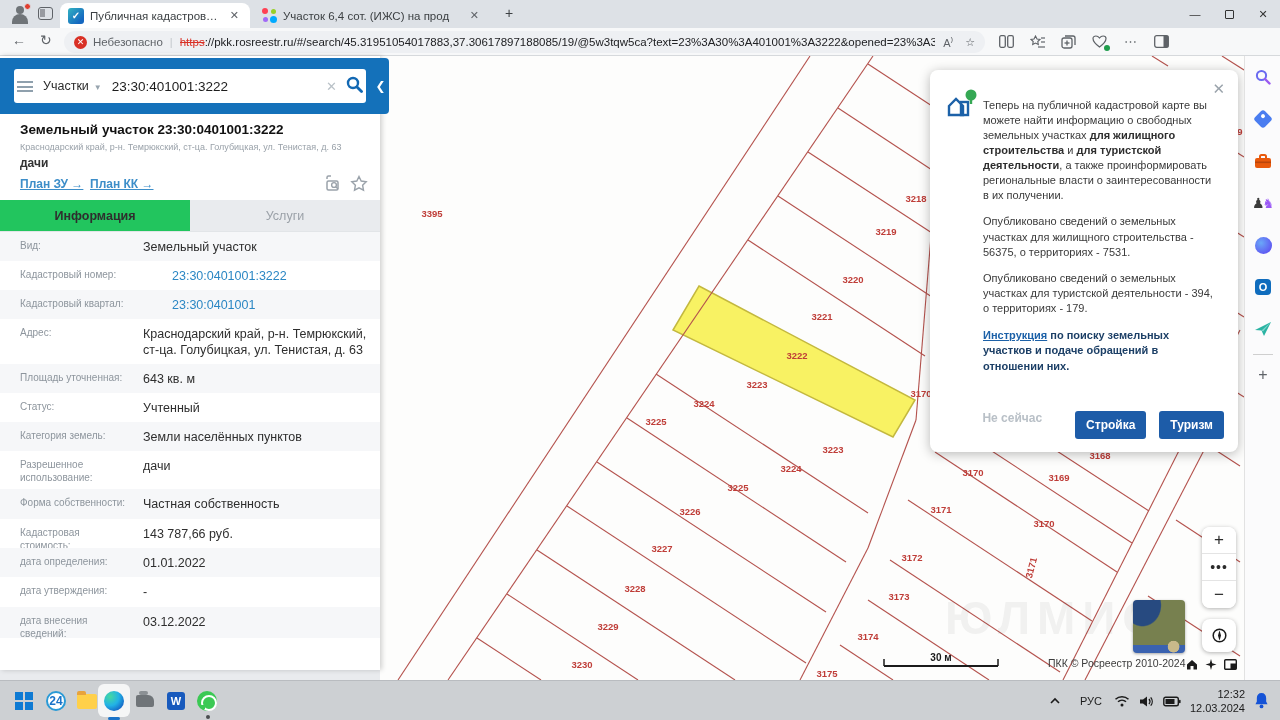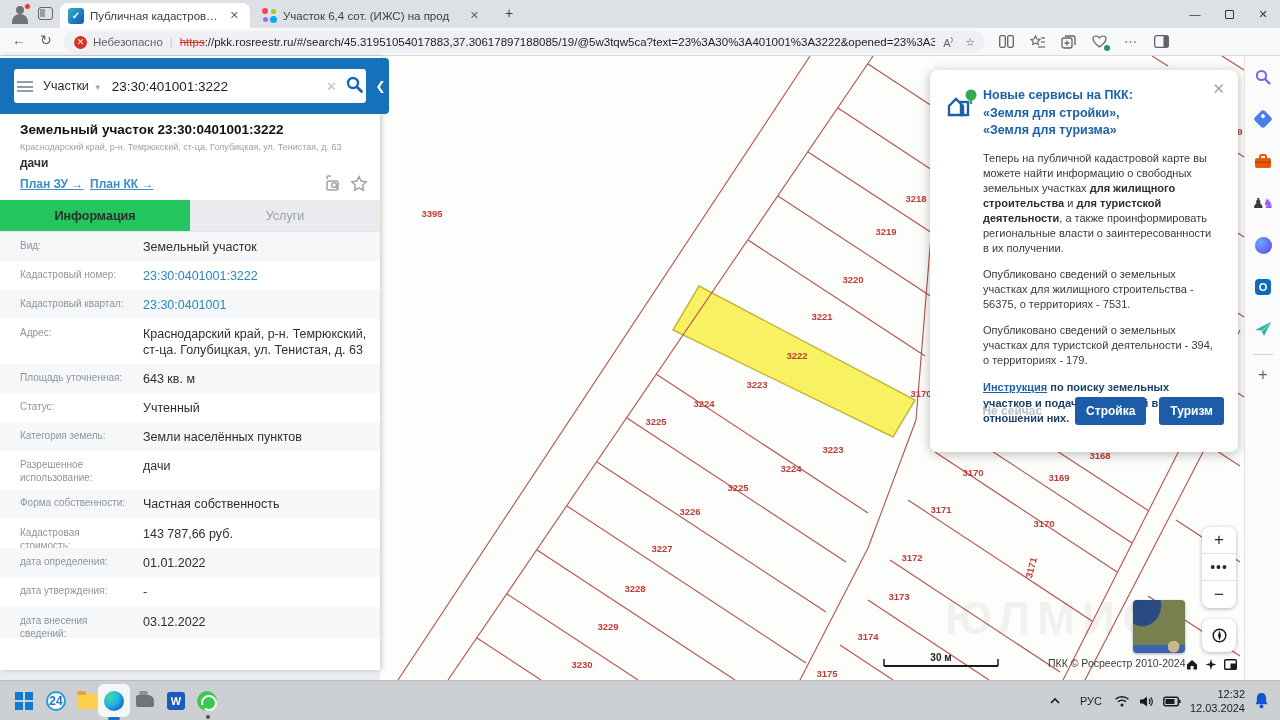--- a/index.html
+++ b/index.html
@@ -59,39 +59,39 @@
   .card-ico { position:absolute; top:119px; color:#9aa2aa; }
   .side-tabs { position:absolute; left:0; top:144px; width:380px; height:32px; display:flex; border-bottom:1px solid #e2e5e8; }
   .side-tab { width:190px; display:flex; align-items:center; justify-content:center; font-size:12.5px; }
   .side-tab.active { background:#22c55e; color:#2e2e2e; font-weight:bold; }
   .side-tab.idle { background:#e9ebee; color:#9ba1a8; }
   #info-table { position:absolute; left:0; top:176px; width:380px; }
   .irow { position:relative; width:380px; }
   .irow:nth-child(odd) { background:#f6f7f9; }
   .ilabel { position:absolute; left:20px; top:8px; width:112px; font-size:10px; color:#8d959d; line-height:1.25; }
   .ivalue { position:absolute; left:143px; top:7px; width:224px; font-size:12.5px; color:#2e2e2e; line-height:1.3; }
-  .ivalue.link { color:#2b87c4; }
+  .ivalue.link { color:#2b87c4;margin-left:29px; }
 
   
   #map { position:absolute; left:380px; top:0; width:864px; height:624px; background:#fdfdfc; overflow:hidden; }
   #map-svg { position:absolute; left:0; top:0; z-index:1; }
   .collapse-tab { position:absolute; left:372px; top:2px; width:17px; height:56px; background:#1471ba; border-radius:0 4px 4px 0; color:#fff; font-size:12px; display:flex; align-items:center; justify-content:center; z-index:7; }
   .watermark { position:absolute; left:565px; top:535px; z-index:2; font-size:46px; font-weight:bold; letter-spacing:7px; color:rgba(40,40,40,.055); }
 
   
   #promo { position:absolute; left:550px; top:14px; width:308px; height:382px; background:#fff; border-radius:8px; box-shadow:0 2px 12px rgba(0,0,0,.28); z-index:5; }
   .promo-close { position:absolute; right:13px; top:10px; color:#9aa3ab; font-size:15px; }
   .promo-logo { position:absolute; left:16px; top:18px; }
   .promo-col { position:absolute; left:53px; top:17px; width:237px; }
   .promo-title { font-size:12.5px; font-weight:bold; color:#1c61a8; line-height:1.4; }
   .promo-p { font-size:11px; color:#3a3a3a; line-height:1.37; margin-top:11px; }
   .promo-p b { color:#2e2e2e; }
   .promo-instr { font-size:11px; line-height:1.4; margin-top:12px; font-weight:bold; color:#1c3f66; }
   .promo-instr a { color:#1c61a8; text-decoration:underline; }
-  .promo-btns { position:absolute; right:14px; bottom:27px; display:flex; align-items:center; }
+  .promo-btns { position:absolute; right:14px; bottom:13px; display:flex; align-items:flex-start; }
   .btn-later { color:#b9c0c7; font-weight:bold; font-size:12px; margin-right:20px; }
   .btn-blue { background:#1d5ca8; color:#fff; font-weight:bold; font-size:12px; padding:7px 11px; border-radius:3px; margin-left:13px; }
 
   
   .zoom-stack { position:absolute; left:822px; top:471px; width:34px; z-index:4; border-radius:8px; box-shadow:0 1px 4px rgba(0,0,0,.3); overflow:hidden; background:#fff; }
   .zctrl { width:34px; height:27px; display:flex; align-items:center; justify-content:center; color:#2b2b2b; border-bottom:1px solid #e4e4e4; background:#fff; }
   .zctrl:last-child { border-bottom:none; }
   .locate-btn { position:absolute; left:822px; top:563px; width:34px; height:33px; background:#fff; border-radius:8px; box-shadow:0 1px 4px rgba(0,0,0,.3); display:flex; align-items:center; justify-content:center; z-index:4; }
   .minimap { position:absolute; left:753px; top:544px; width:52px; height:53px; border-radius:4px; z-index:3; box-shadow:0 1px 3px rgba(0,0,0,.35);
     background:
@@ -312,25 +312,20 @@
       <div class="promo-close">✕</div>
       <div class="promo-logo">
         <svg width="34" height="32" viewBox="0 0 34 32">
           <circle cx="25" cy="7" r="5.5" fill="#35a854"></circle>
             <rect x="23.8" y="11" width="2.4" height="5" fill="#35a854"></rect>
           <path d="M3 18 L10 11 L17 18 V27 H3 Z" fill="none" stroke="#1c61a8" stroke-width="2.4"></path>
           <rect x="15" y="14" width="7" height="13" fill="none" stroke="#1c61a8" stroke-width="2.4"></rect>
         </svg>
       </div>
       <div class="promo-col">
-        <div class="promo-title">
-          <span style="display:block;">Новые сервисы на ПКК:</span>
-          <span style="display:block;">«Земля для стройки»,</span>
-          <span style="display:block;">«Земля для туризма»</span>
-        </div>
         <div class="promo-p"><span>Теперь на публичной кадастровой карте вы можете найти информацию о свободных земельных участках </span><b>для жилищного строительства</b><span> и </span><b>для туристской деятельности</b><span>, а также проинформировать региональные власти о заинтересованности в их получении.</span></div>
         <div class="promo-p">Опубликовано сведений о земельных участках для жилищного строительства - 56375, о территориях - 7531.</div>
         <div class="promo-p">Опубликовано сведений о земельных участках для туристской деятельности - 394, о территориях - 179.</div>
         <div class="promo-instr"><a href="#">Инструкция</a><span> по поиску земельных участков и подаче обращений в отношении них.</span></div>
       </div>
       <div class="promo-btns">
         <span class="btn-later">Не сейчас</span>
         <span class="btn-blue">Стройка</span>
         <span class="btn-blue">Туризм</span>
       </div>

